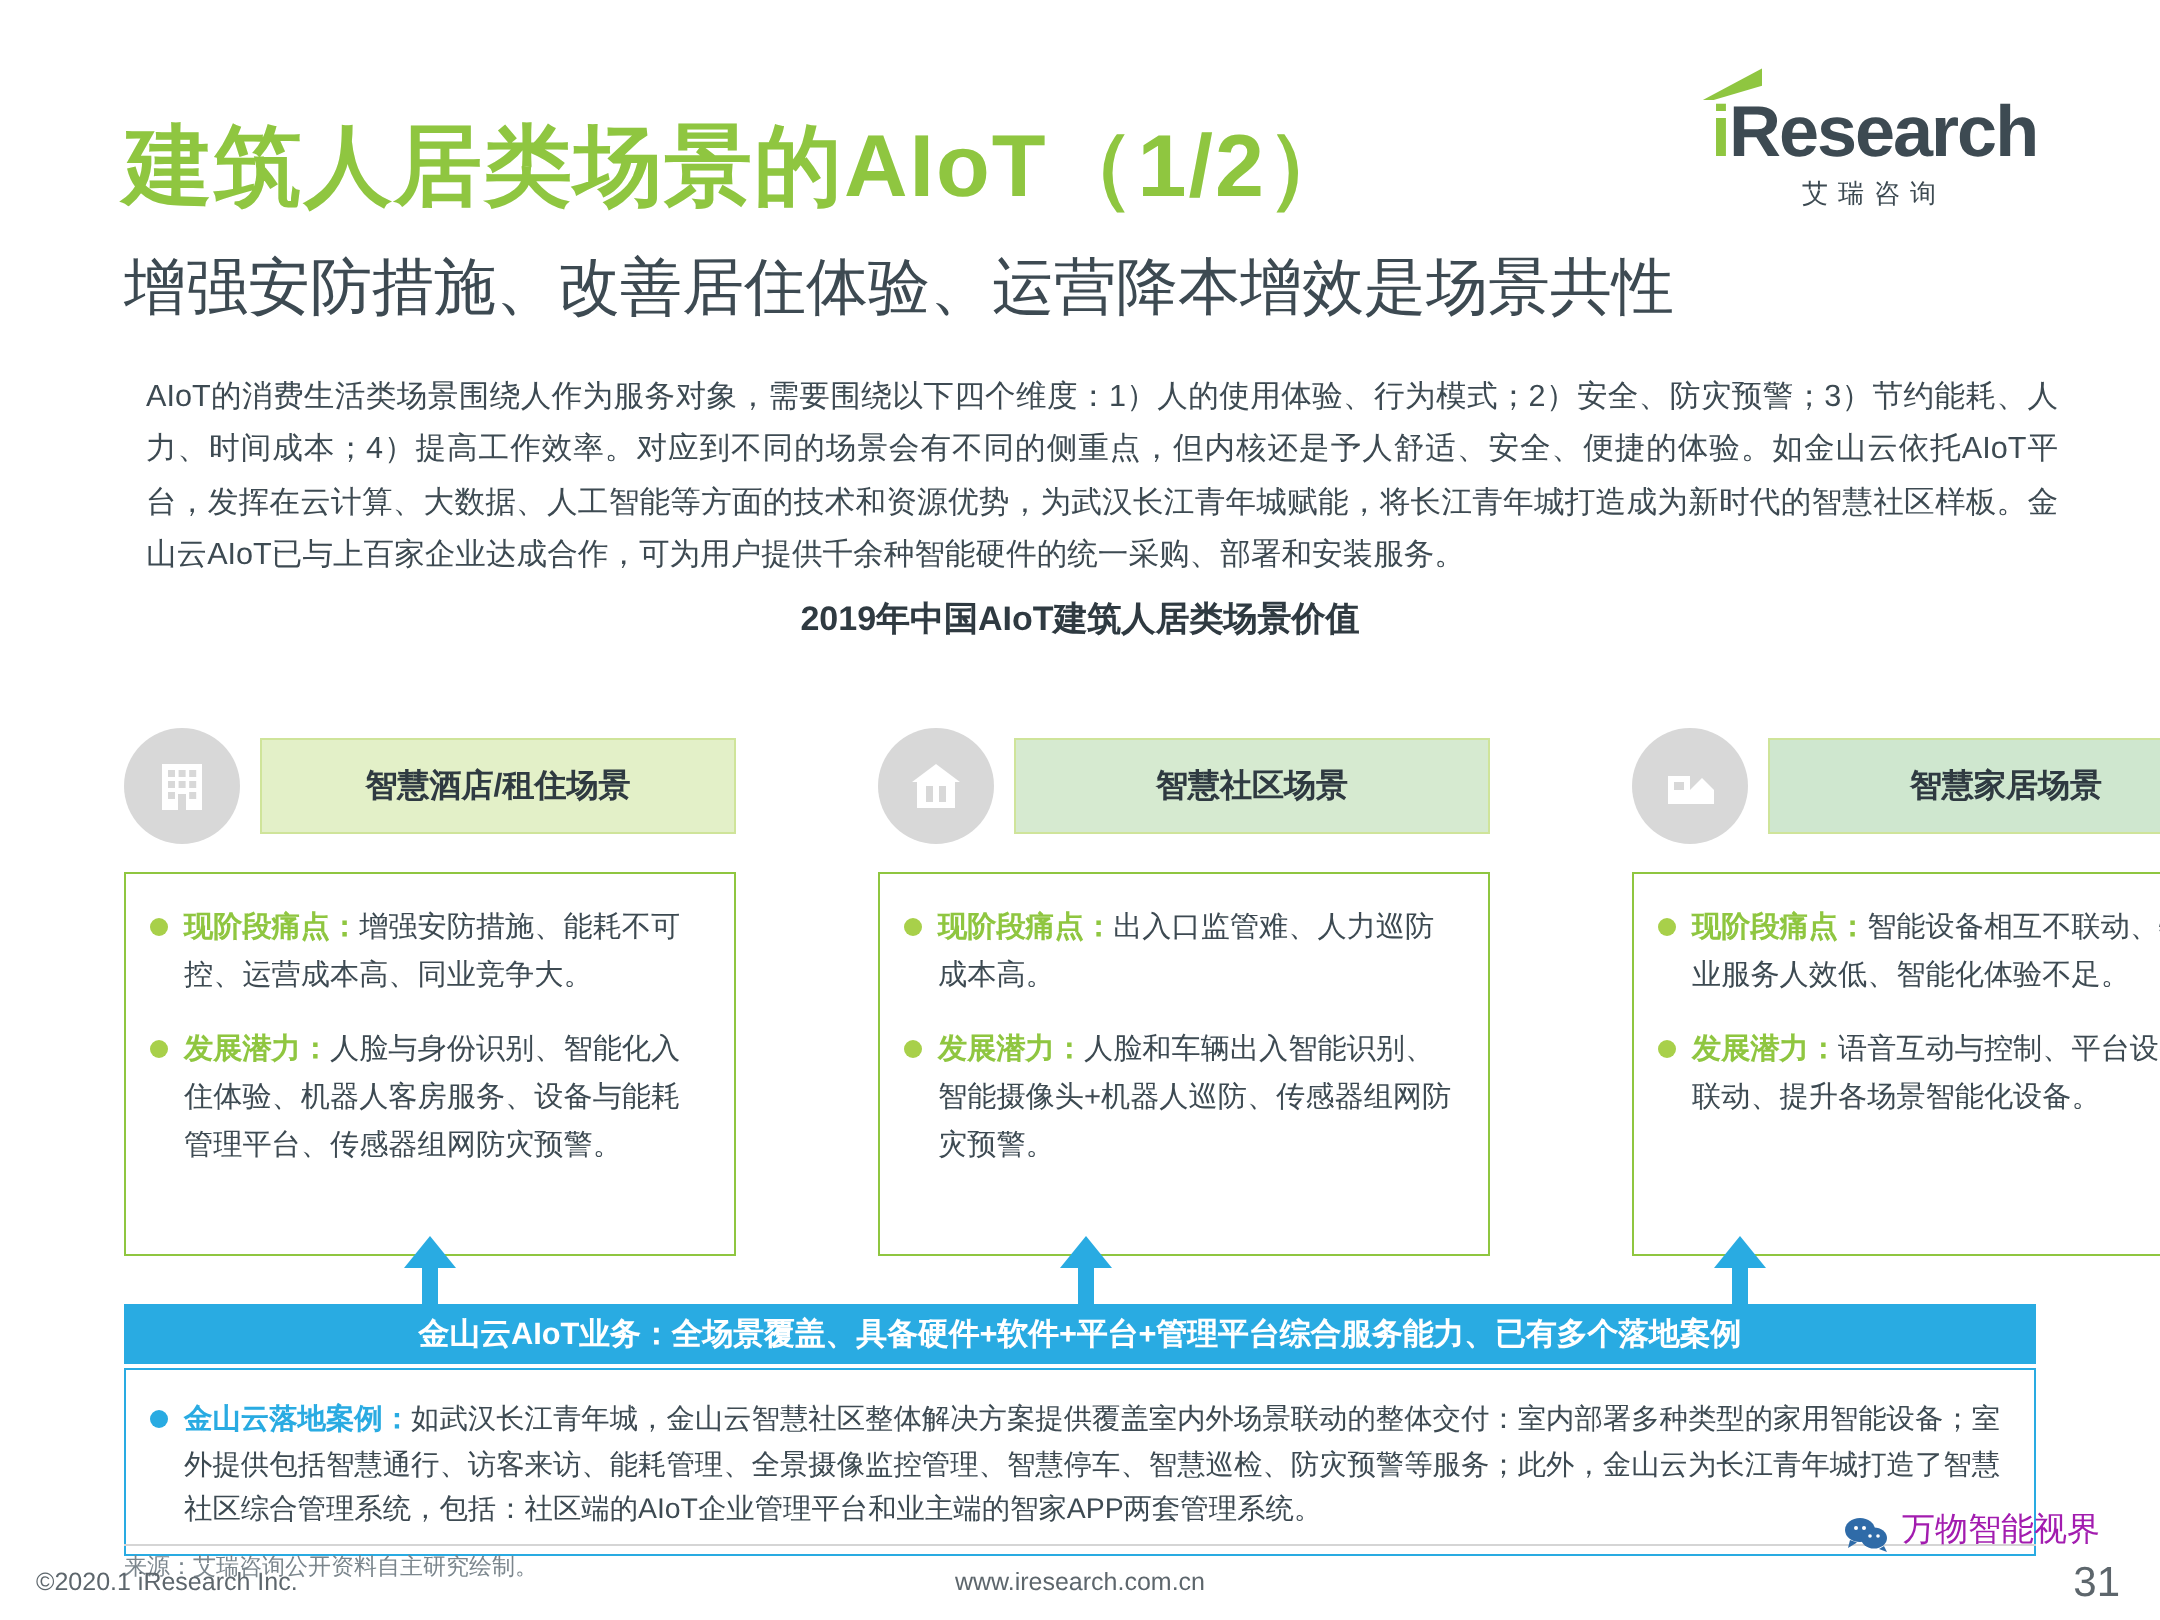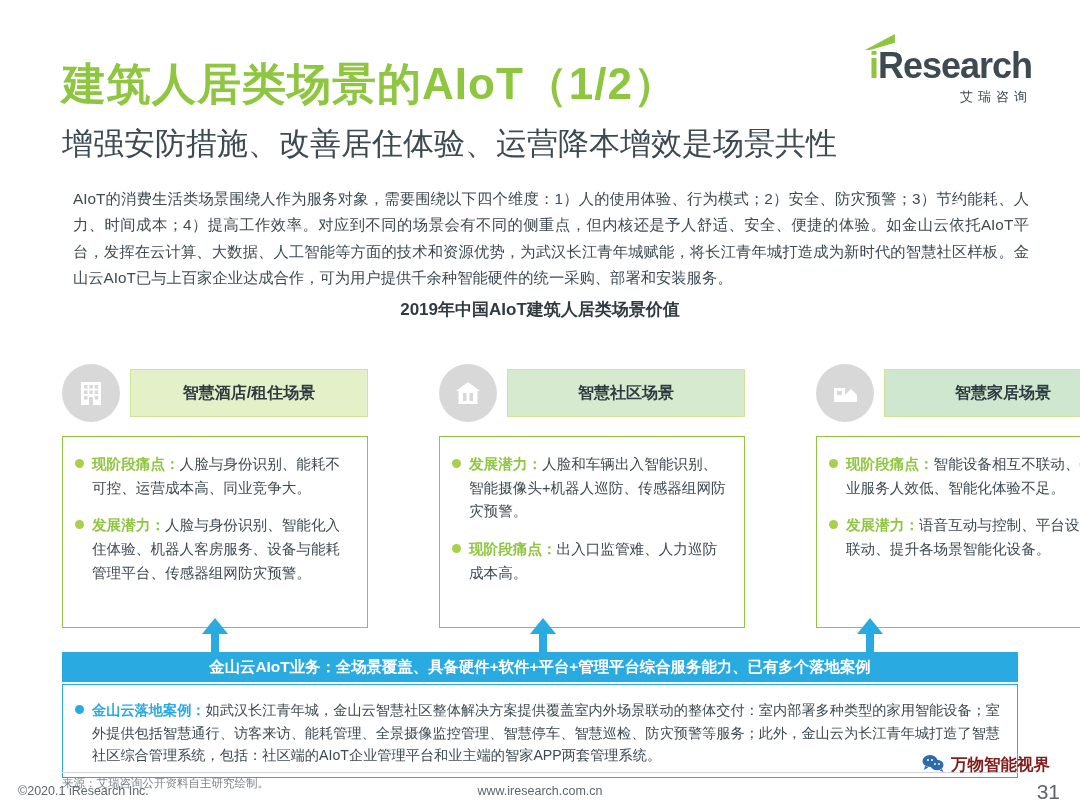--- a/index.html
+++ b/index.html
@@ -13,21 +13,21 @@
     position: relative;
     width: 1080px; height: 810px;
     background: #ffffff;
   }
 
   
   .logo {
     position: absolute;
     right: 48px; top: 48px;
     width: 190px;
-    text-align: right;
+    text-align: center;
   }
   .logo-mark {
     font-size: 36px;
     font-weight: bold;
     color: #3d4a52;
     letter-spacing: -1px;
     line-height: 1;
     position: relative;
     display: inline-block;
   }
@@ -248,24 +248,24 @@
   .pagenum {
     position: absolute;
     right: 20px; bottom: 6px;
     font-size: 21px;
     color: #5d666c;
   }
   .wechat {
     position: absolute;
     right: 30px; bottom: 34px;
     display: flex;
-    align-items: flex-start;
-    color: #7f1d1d;
+    align-items: flex-end;
+    color: #a21caf;
     font-size: 16.5px;
-    font-weight: bold;
+    font-weight: normal;
   }
   .wechat .wicon {
     width: 22px; height: 18px;
     margin-right: 7px;
   }
 </style>
 </head>
 <body>
 
 <div class="page">
@@ -300,21 +300,21 @@
             <rect x="8" y="18" width="3.5" height="3.5" fill="#d8d8d8"></rect>
             <rect x="18.6" y="18" width="3.5" height="3.5" fill="#d8d8d8"></rect>
             <rect x="13" y="19" width="4" height="8" fill="#d8d8d8"></rect>
           </svg>
         </div>
         <div class="head-label g1">智慧酒店/租住场景</div>
       </div>
       <div class="card tall">
         <div class="bullet-row">
           <span class="dot"></span>
-          <div class="btext"><b>现阶段痛点：</b><span>人脸与身份识别、能耗不可控、运营成本高、同业竞争大。</span></div>
+          <div class="btext"><b>现阶段痛点：</b><span>增强安防措施、能耗不可控、运营成本高、同业竞争大。</span></div>
         </div>
         <div class="bullet-row">
           <span class="dot"></span>
           <div class="btext"><b>发展潜力：</b><span>人脸与身份识别、智能化入住体验、机器人客房服务、设备与能耗管理平台、传感器组网防灾预警。</span></div>
         </div>
       </div>
     </div>
 
     <div class="col">
       <div class="col-head">
@@ -323,25 +323,25 @@
             <path d="M15 4 L27 13 L24.5 13 L24.5 26 L5.5 26 L5.5 13 L3 13 Z" fill="#ffffff"></path>
             <rect x="10" y="15" width="10" height="8" fill="#d8d8d8"></rect>
             <rect x="13.5" y="15" width="3" height="8" fill="#ffffff"></rect>
           </svg>
         </div>
         <div class="head-label g2">智慧社区场景</div>
       </div>
       <div class="card tall">
         <div class="bullet-row">
           <span class="dot"></span>
+          <div class="btext"><b>现阶段痛点：</b><span>出入口监管难、人力巡防成本高。</span></div>
+        </div>
+        <div class="bullet-row">
+          <span class="dot"></span>
           <div class="btext"><b>发展潜力：</b><span>人脸和车辆出入智能识别、智能摄像头+机器人巡防、传感器组网防灾预警。</span></div>
-        </div>
-        <div class="bullet-row">
-          <span class="dot"></span>
-          <div class="btext"><b>现阶段痛点：</b><span>出入口监管难、人力巡防成本高。</span></div>
         </div>
       </div>
     </div>
 
     <div class="col">
       <div class="col-head">
         <div class="circle">
           <svg width="30" height="30" viewBox="0 0 30 30">
             <rect x="4" y="10" width="11" height="14" fill="#ffffff"></rect>
             <path d="M15 17 L21 11 L27 17 L27 24 L15 24 Z" fill="#ffffff"></path>

